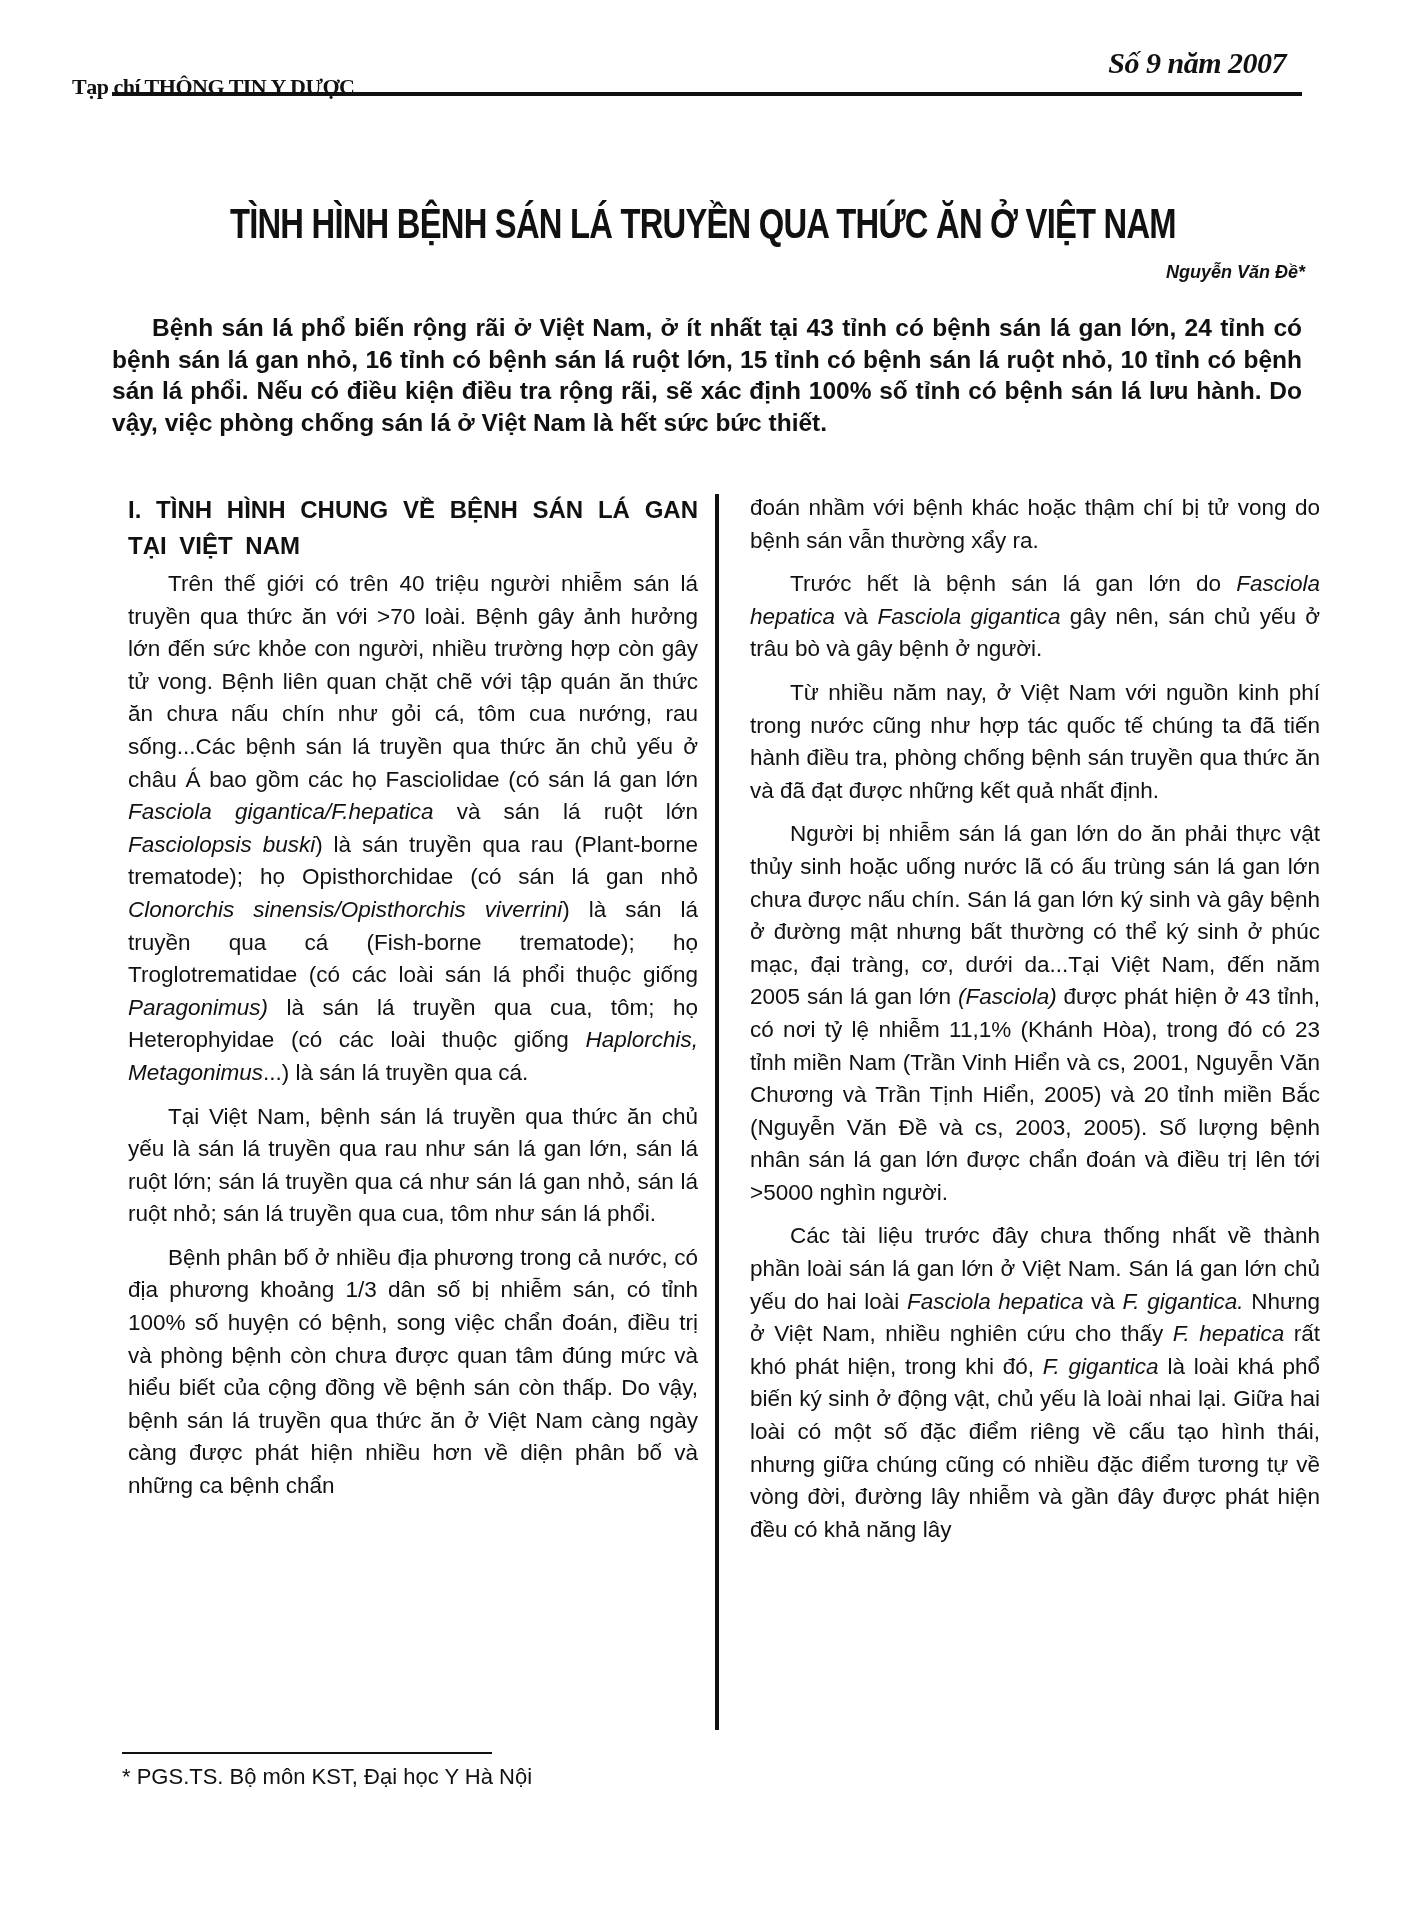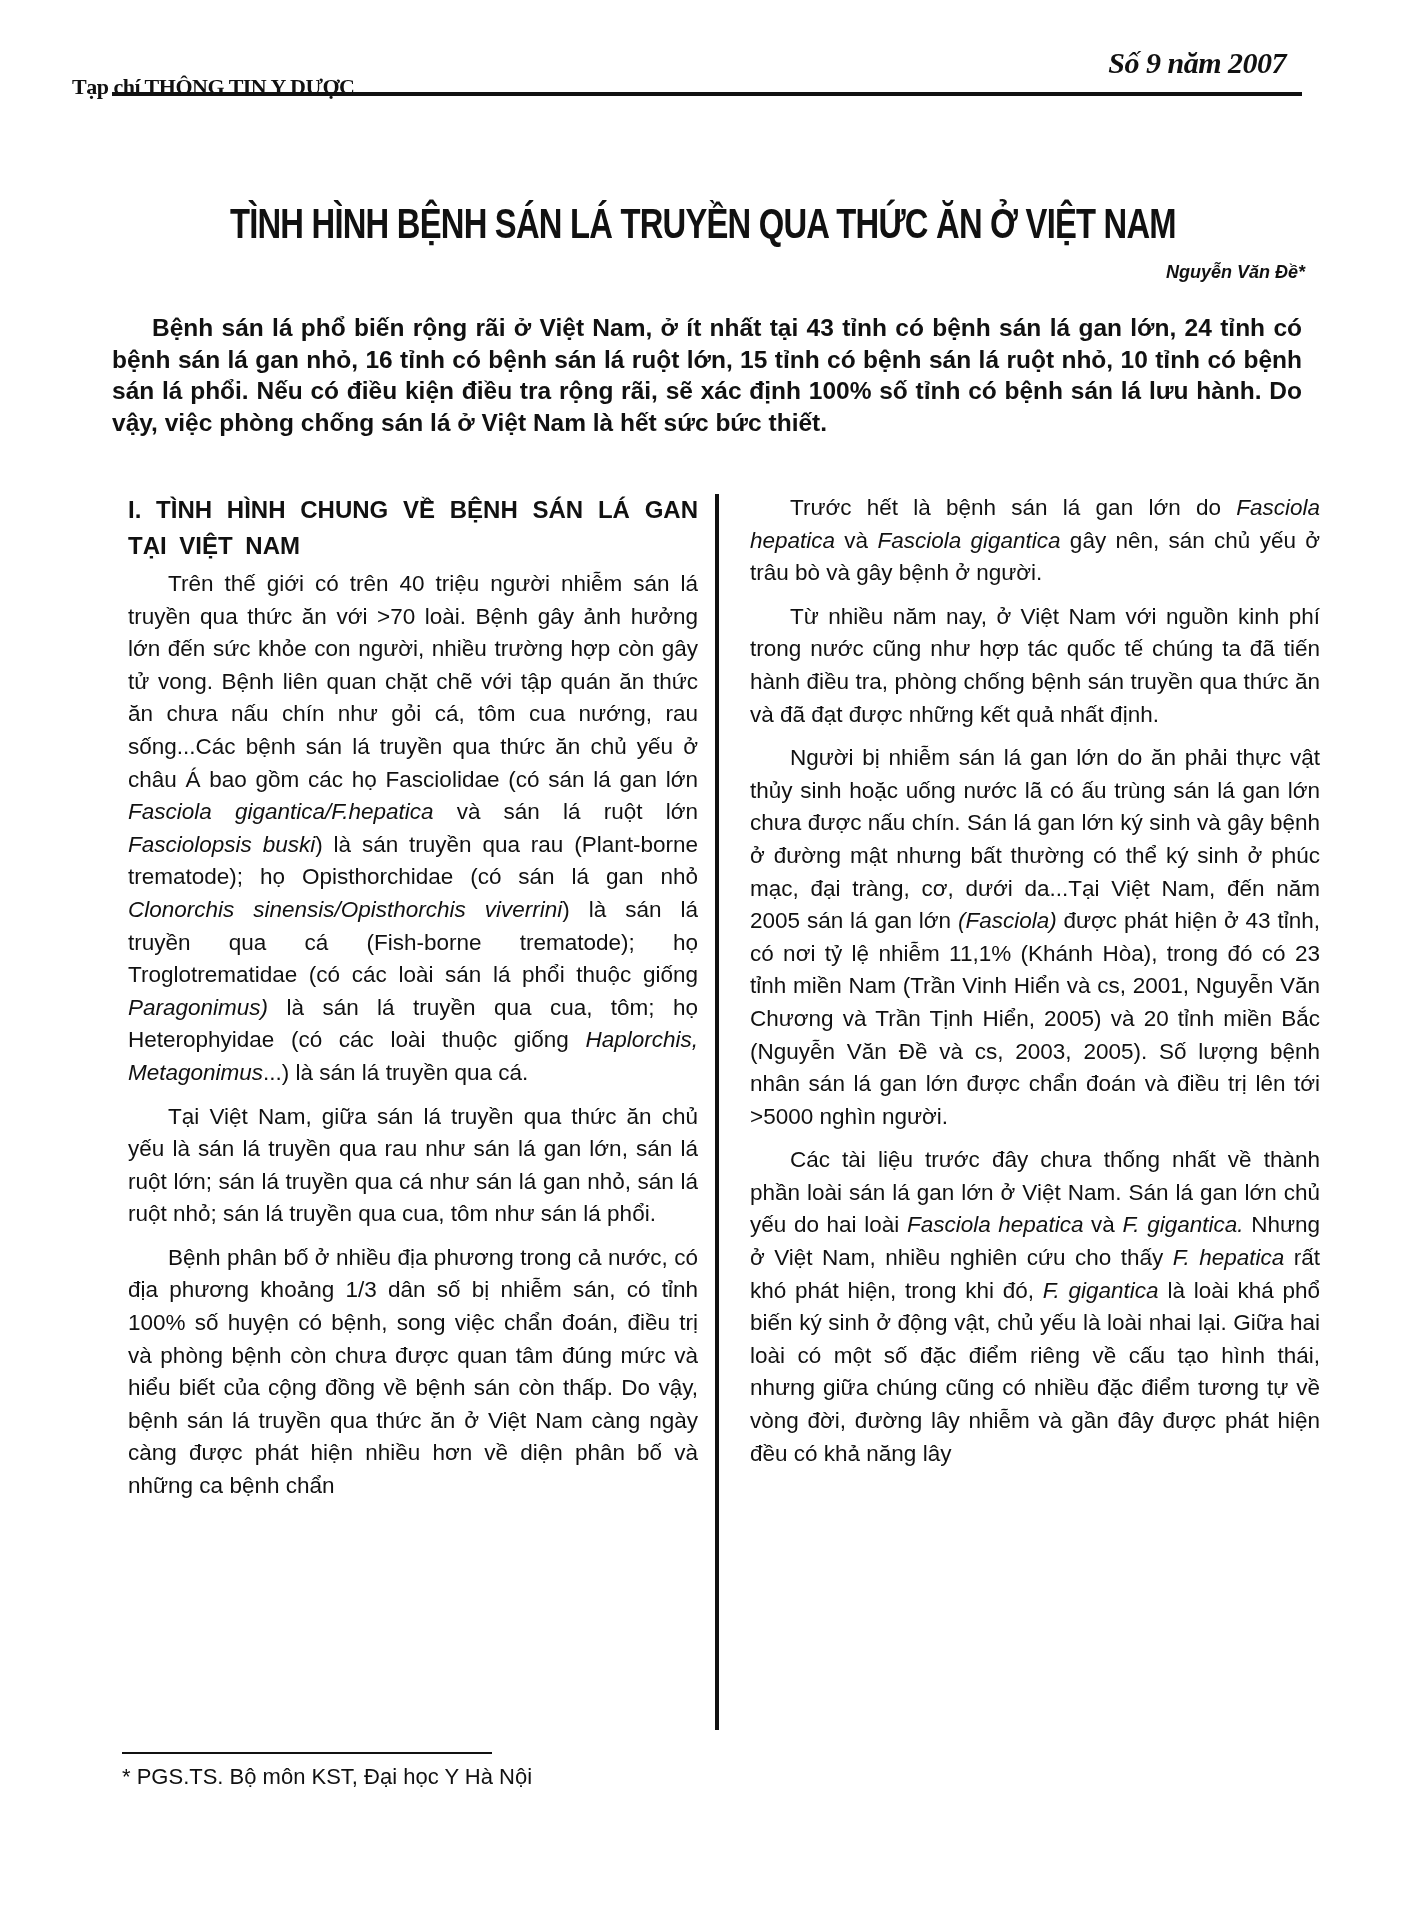--- a/index.html
+++ b/index.html
@@ -34,27 +34,28 @@
 <div class="title">TÌNH HÌNH BỆNH SÁN LÁ TRUYỀN QUA THỨC ĂN Ở VIỆT NAM</div>
 <div class="author">Nguyễn Văn Đề*</div>
 
 <div class="abstract">Bệnh sán lá phổ biến rộng rãi ở Việt Nam, ở ít nhất tại 43 tỉnh có bệnh sán lá gan lớn, 24 tỉnh có bệnh sán lá gan nhỏ, 16 tỉnh có bệnh sán lá ruột lớn, 15 tỉnh có bệnh sán lá ruột nhỏ, 10 tỉnh có bệnh sán lá phổi. Nếu có điều kiện điều tra rộng rãi, sẽ xác định 100% số tỉnh có bệnh sán lá lưu hành. Do vậy, việc phòng chống sán lá ở Việt Nam là hết sức bức thiết.</div>
 
 <div class="col col-left">
   <div class="section-heading">I. TÌNH HÌNH CHUNG VỀ BỆNH SÁN LÁ GAN TẠI VIỆT NAM</div>
   <p>
     <span>Trên thế giới có trên 40 triệu người nhiễm sán lá truyền qua thức ăn với &gt;70 loài. Bệnh gây ảnh hưởng lớn đến sức khỏe con người, nhiều trường hợp còn gây tử vong. Bệnh liên quan chặt chẽ với tập quán ăn thức ăn chưa nấu chín như gỏi cá, tôm cua nướng, rau sống...Các bệnh sán lá truyền qua thức ăn chủ yếu ở châu Á bao gồm các họ Fasciolidae (có sán lá gan lớn </span><i>Fasciola gigantica/F.hepatica</i><span> và sán lá ruột lớn </span><i>Fasciolopsis buski</i><span>) là sán truyền qua rau (Plant-borne trematode); họ Opisthorchidae (có sán lá gan nhỏ </span><i>Clonorchis sinensis/Opisthorchis viverrini</i><span>) là sán lá truyền qua cá (Fish-borne trematode); họ Troglotrematidae (có các loài sán lá phổi thuộc giống </span><i>Paragonimus)</i><span> là sán lá truyền qua cua, tôm; họ Heterophyidae (có các loài thuộc giống </span><i>Haplorchis, Metagonimus</i><span>...) là sán lá truyền qua cá.</span>
   </p>
-  <p>Tại Việt Nam, giữa sán lá truyền qua thức ăn chủ yếu là sán lá truyền qua rau như sán lá gan lớn, sán lá ruột lớn; sán lá truyền qua cá như sán lá gan nhỏ, sán lá ruột nhỏ; sán lá truyền qua cua, tôm như sán lá phổi.</p>
+  <p>Tại Việt Nam, bệnh sán lá truyền qua thức ăn chủ yếu là sán lá truyền qua rau như sán lá gan lớn, sán lá ruột lớn; sán lá truyền qua cá như sán lá gan nhỏ, sán lá ruột nhỏ; sán lá truyền qua cua, tôm như sán lá phổi.</p>
   <p>Bệnh phân bố ở nhiều địa phương trong cả nước, có địa phương khoảng 1/3 dân số bị nhiễm sán, có tỉnh 100% số huyện có bệnh, song việc chẩn đoán, điều trị và phòng bệnh còn chưa được quan tâm đúng mức và hiểu biết của cộng đồng về bệnh sán còn thấp. Do vậy, bệnh sán lá truyền qua thức ăn ở Việt Nam càng ngày càng được phát hiện nhiều hơn về diện phân bố và những ca bệnh chẩn</p>
 </div>
 
 <div class="divider"></div>
 
 <div class="col col-right">
+  <p class="cont">đoán nhầm với bệnh khác hoặc thậm chí bị tử vong do bệnh sán vẫn thường xẩy ra.</p>
   <p>
     <span>Trước hết là bệnh sán lá gan lớn do </span><i>Fasciola hepatica</i><span> và </span><i>Fasciola gigantica</i><span> gây nên, sán chủ yếu ở trâu bò và gây bệnh ở người.</span>
   </p>
   <p>Từ nhiều năm nay, ở Việt Nam với nguồn kinh phí trong nước cũng như hợp tác quốc tế chúng ta đã tiến hành điều tra, phòng chống bệnh sán truyền qua thức ăn và đã đạt được những kết quả nhất định.</p>
   <p>
     <span>Người bị nhiễm sán lá gan lớn do ăn phải thực vật thủy sinh hoặc uống nước lã có ấu trùng sán lá gan lớn chưa được nấu chín. Sán lá gan lớn ký sinh và gây bệnh ở đường mật nhưng bất thường có thể ký sinh ở phúc mạc, đại tràng, cơ, dưới da...Tại Việt Nam, đến năm 2005 sán lá gan lớn </span><i>(Fasciola)</i><span> được phát hiện ở 43 tỉnh, có nơi tỷ lệ nhiễm 11,1% (Khánh Hòa), trong đó có 23 tỉnh miền Nam (Trần Vinh Hiển và cs, 2001, Nguyễn Văn Chương và Trần Tịnh Hiển, 2005) và 20 tỉnh miền Bắc (Nguyễn Văn Đề và cs, 2003, 2005). Số lượng bệnh nhân sán lá gan lớn được chẩn đoán và điều trị lên tới &gt;5000 nghìn người.</span>
   </p>
   <p>
     <span>Các tài liệu trước đây chưa thống nhất về thành phần loài sán lá gan lớn ở Việt Nam. Sán lá gan lớn chủ yếu do hai loài </span><i>Fasciola hepatica</i><span> và </span><i>F. gigantica.</i><span> Nhưng ở Việt Nam, nhiều nghiên cứu cho thấy </span><i>F. hepatica</i><span> rất khó phát hiện, trong khi đó, </span><i>F. gigantica</i><span> là loài khá phổ biến ký sinh ở động vật, chủ yếu là loài nhai lại. Giữa hai loài có một số đặc điểm riêng về cấu tạo hình thái, nhưng giữa chúng cũng có nhiều đặc điểm tương tự về vòng đời, đường lây nhiễm và gần đây được phát hiện đều có khả năng lây</span>
   </p>

